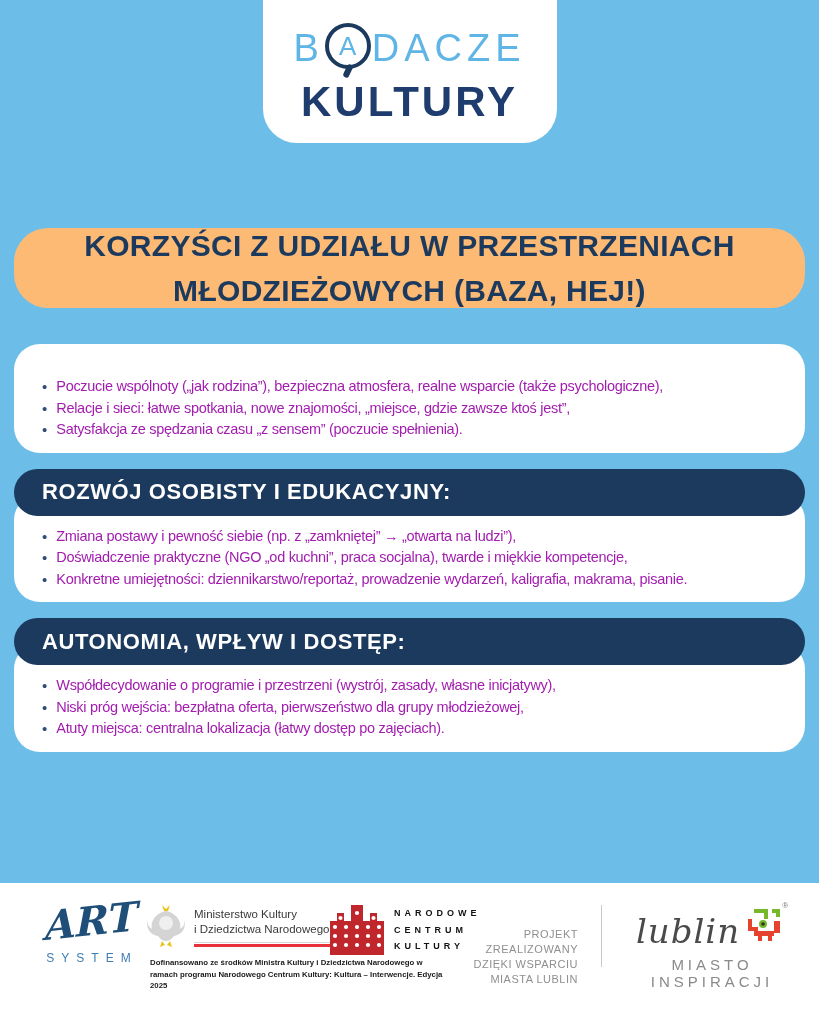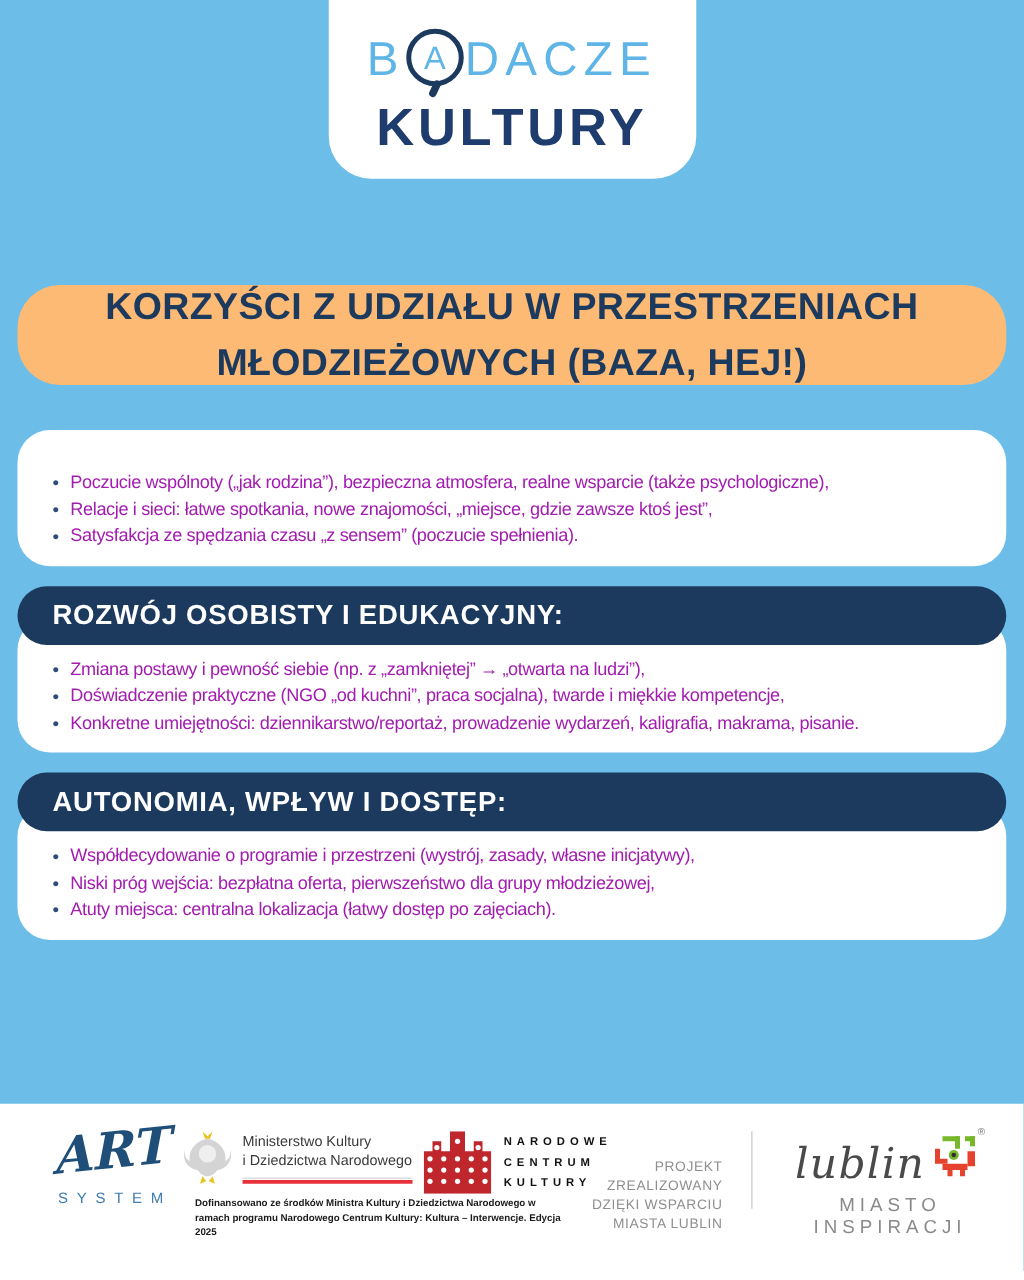--- a/index.html
+++ b/index.html
@@ -125,26 +125,26 @@
     color:#3A3A3A; font-size:11.5px; line-height:1.3; font-weight:400;
   }
   .ministry-underline {
     margin-top:5px;
     border-top:1px solid #d8d8d8;
     height:4px;
   }
   .ministry-underline .redbar { height:3px; background:#E8313B; margin-top:1px; }
 
   .funding-note {
-    position:absolute; left:156px; top:74px;
+    position:absolute; left:150px; top:74px;
     width:302px;
     color:#1A1A1A; font-size:7.8px; font-weight:700; line-height:1.5;
   }
 
-  .nck-block { position:absolute; left:330px; top:22px; display:flex; align-items:center;margin-left:9px; }
+  .nck-block { position:absolute; left:330px; top:22px; display:flex; align-items:center; }
   .nck-text { margin-left:10px; }
   .nck-text div {
     color:#111111; font-size:9px; font-weight:700; letter-spacing:4px; line-height:1.85;
   }
 
   .project-note {
     position:absolute; left:430px; top:44px; width:148px;
     text-align:right;
     color:#8F8F8F; font-size:11px; letter-spacing:0.5px; line-height:1.35;
   }

